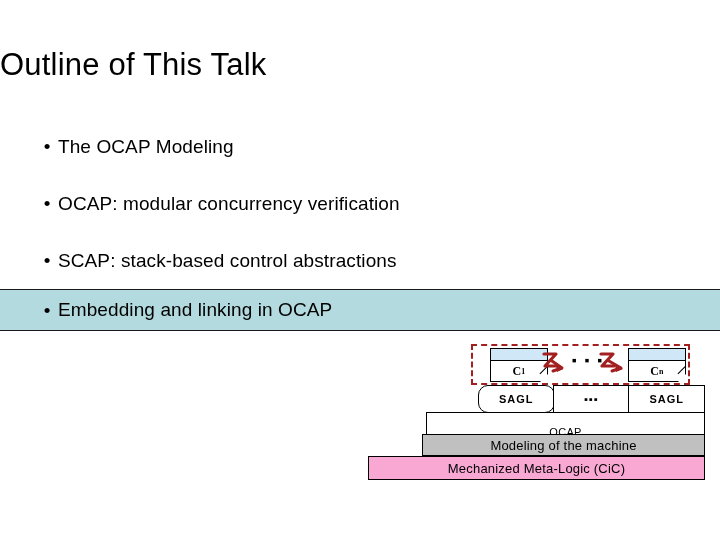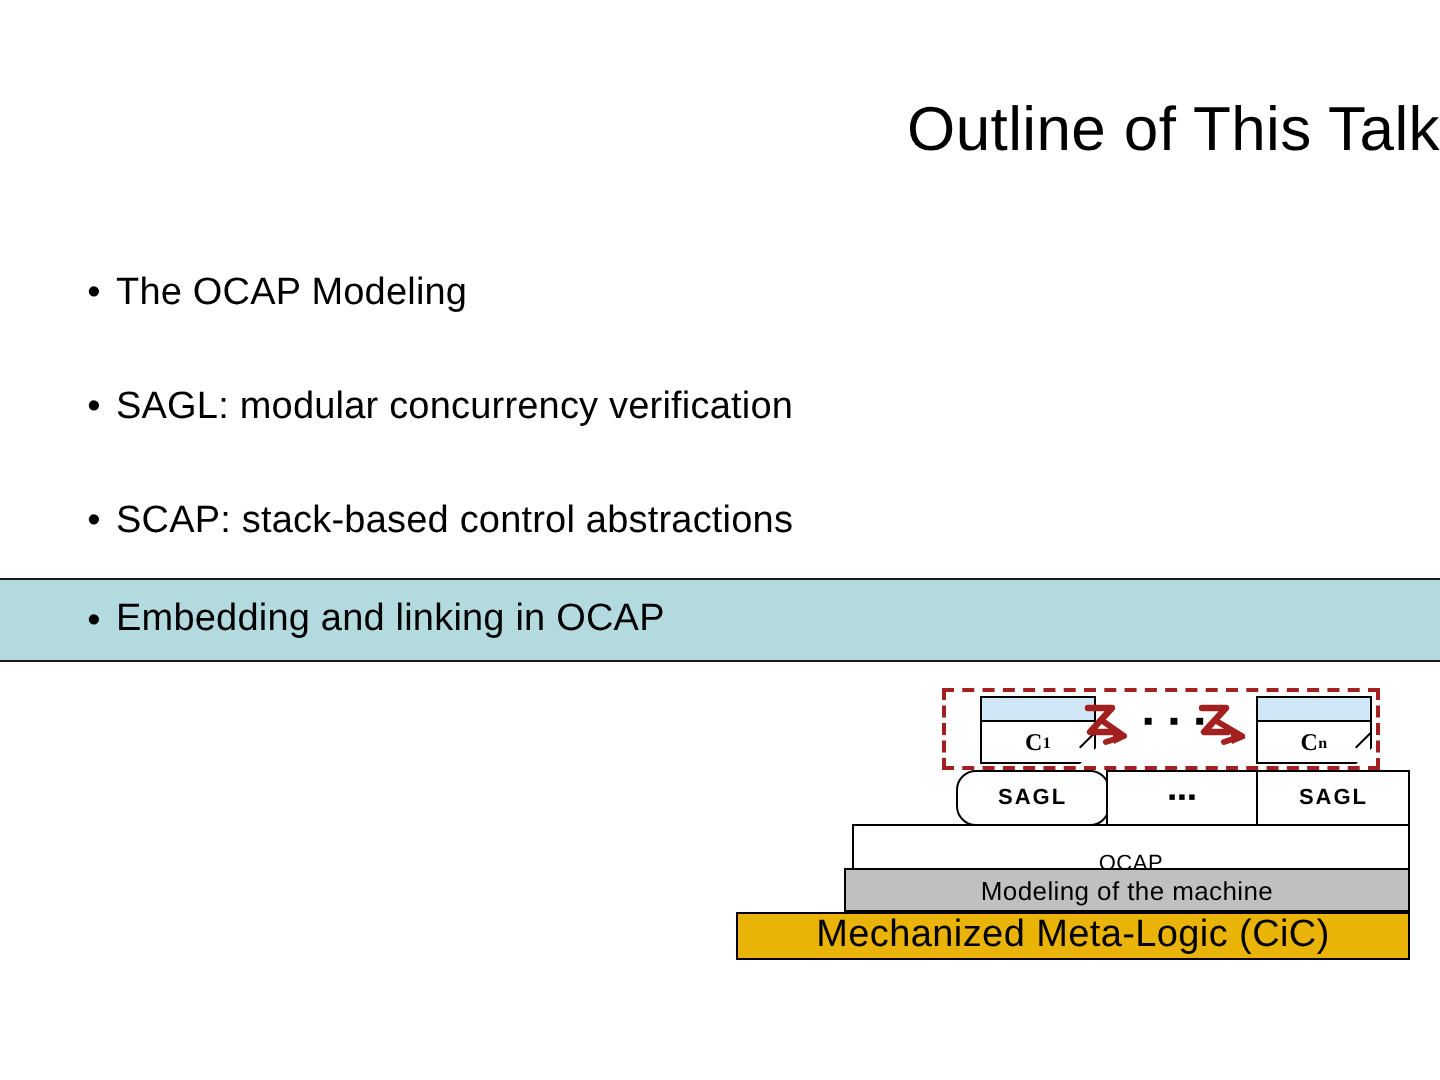--- a/index.html
+++ b/index.html
@@ -15,21 +15,21 @@
     font-family: "Liberation Sans", sans-serif;
     color: #000000;
   }
 
   
   .slide-title {
     position: absolute;
     left: 0;
     top: 48px;
     width: 720px;
-    text-align: right;
+    text-align: left;
     font-size: 31px;
     font-weight: 400;
     letter-spacing: 0.2px;
     color: #000000;
     line-height: 1.1;
   }
 
   
   .bullet-list {
     position: absolute;
@@ -217,40 +217,40 @@
     height: 22px;
     background: #c0c0c0;
     font-size: 13px;
     letter-spacing: 0.2px;
   }
   #step-logic {
     left: 368px;
     top: 116px;
     width: 337px;
     height: 24px;
-    background: #eab308;
-    font-size: 19px;
+    background: #f9a8d4;
+    font-size: 13px;
     letter-spacing: 0.2px;
   }
 </style>
 </head>
 <body>
 
 <div class="slide-title">Outline of This Talk</div>
 
 <div class="bullet-list">
 
   <div class="bullet-row">
     <span class="bullet-mark">•</span>
     <span class="bullet-text">The OCAP Modeling</span>
   </div>
 
   <div class="bullet-row">
     <span class="bullet-mark">•</span>
-    <span class="bullet-text">SAGL: modular concurrency verification</span>
+    <span class="bullet-text">OCAP: modular concurrency verification</span>
   </div>
 
   <div class="bullet-row">
     <span class="bullet-mark">•</span>
     <span class="bullet-text">SCAP: stack-based control abstractions</span>
   </div>
 
   <div class="bullet-row highlight">
     <span class="bullet-mark">•</span>
     <span class="bullet-text">Embedding and linking in OCAP</span>

